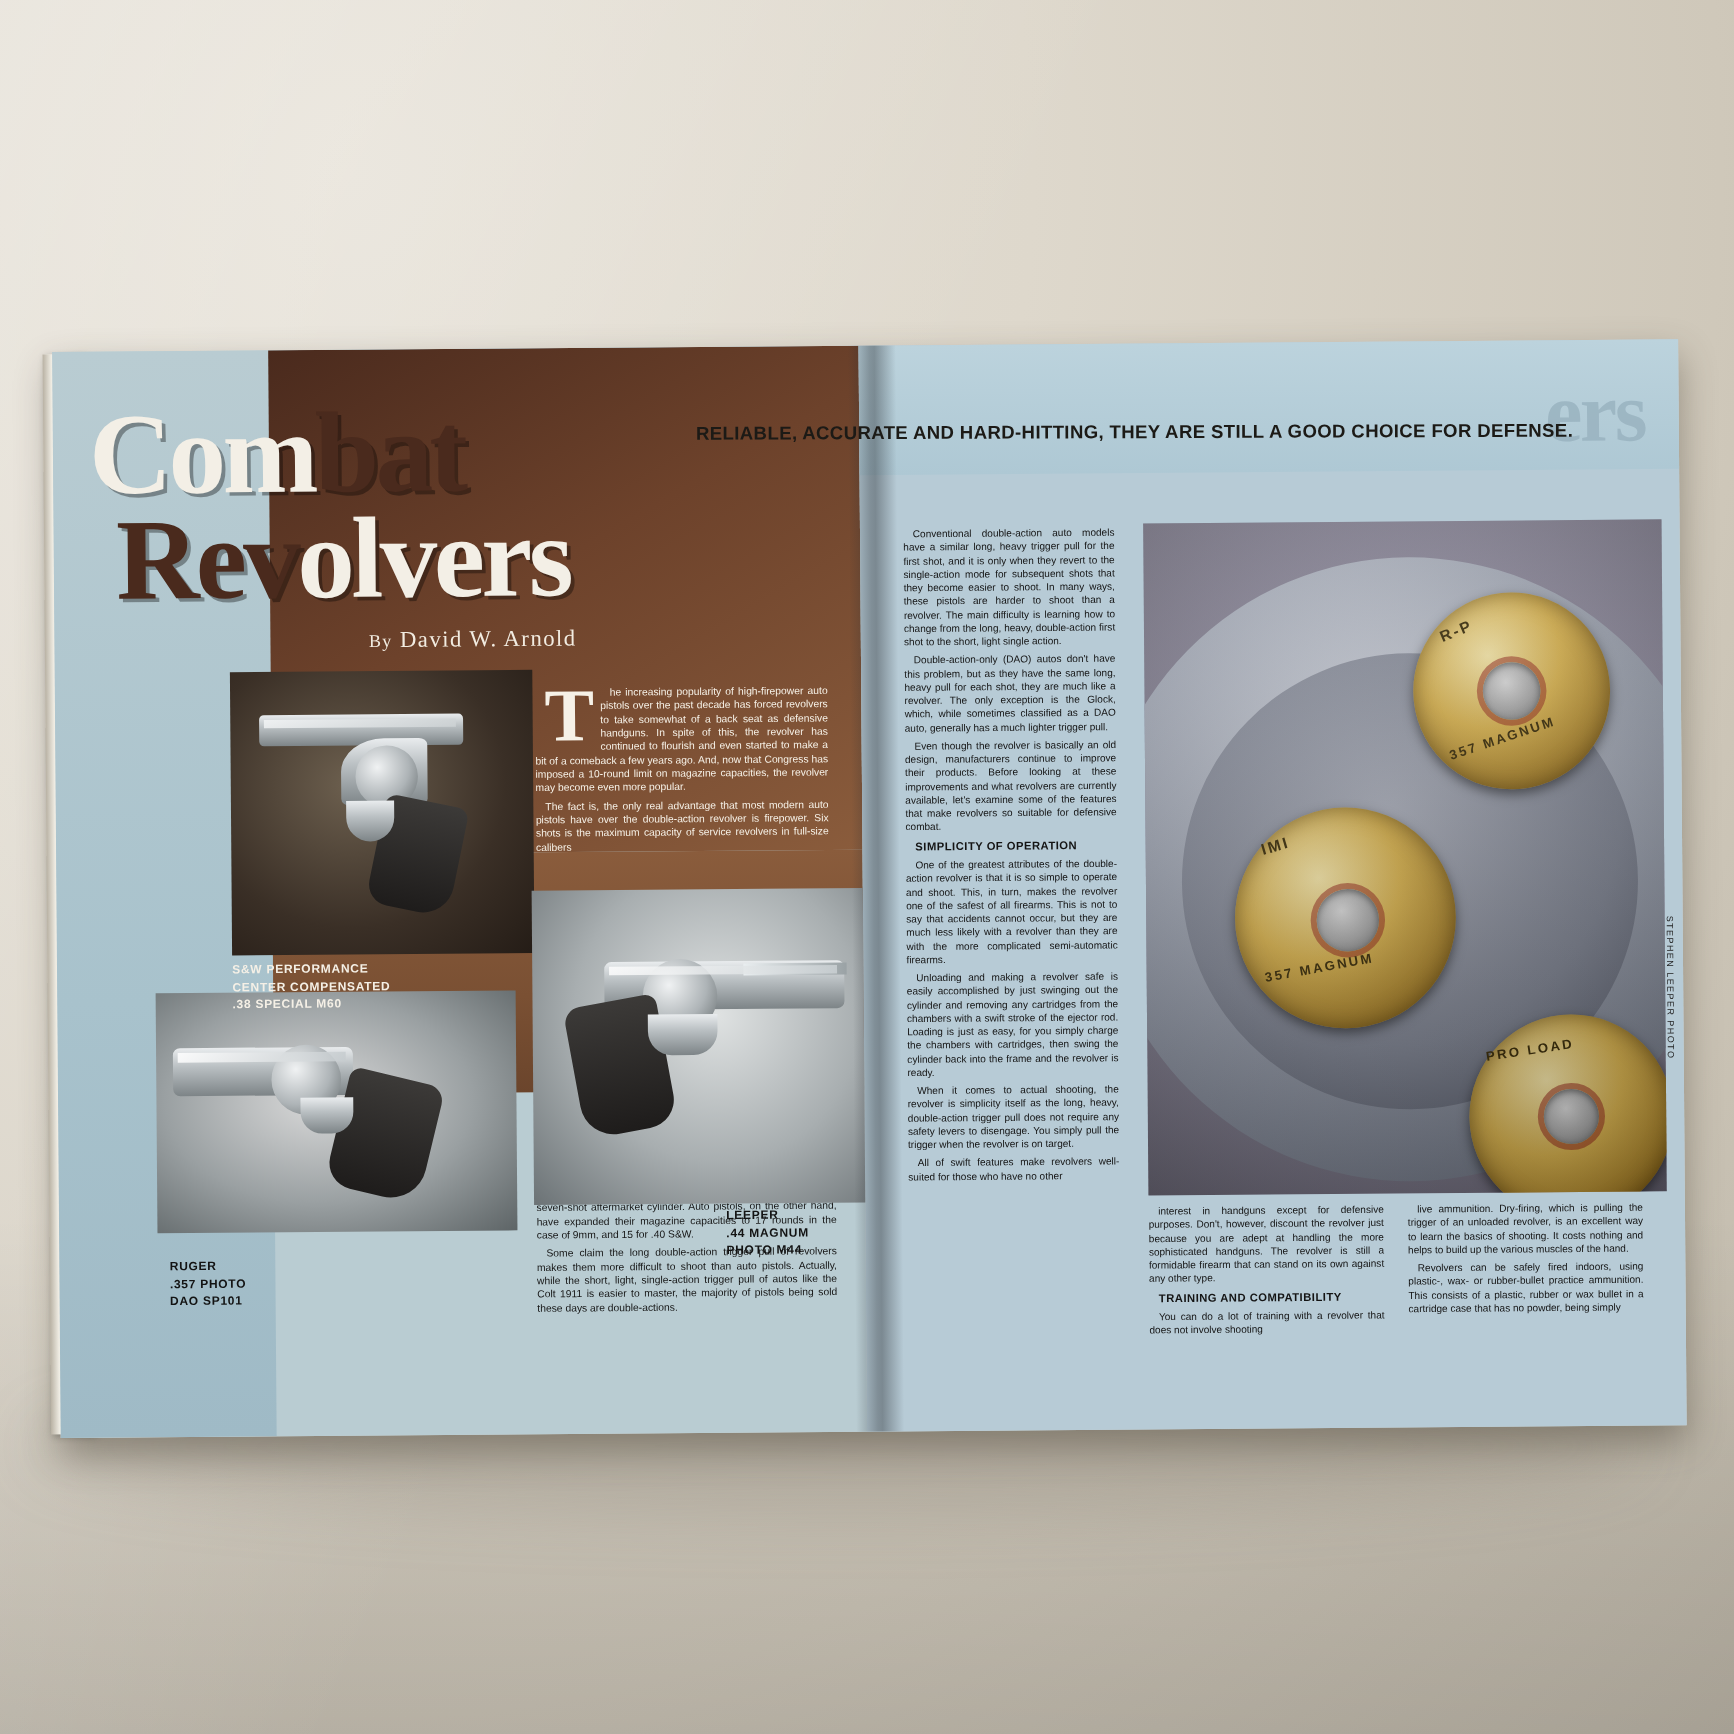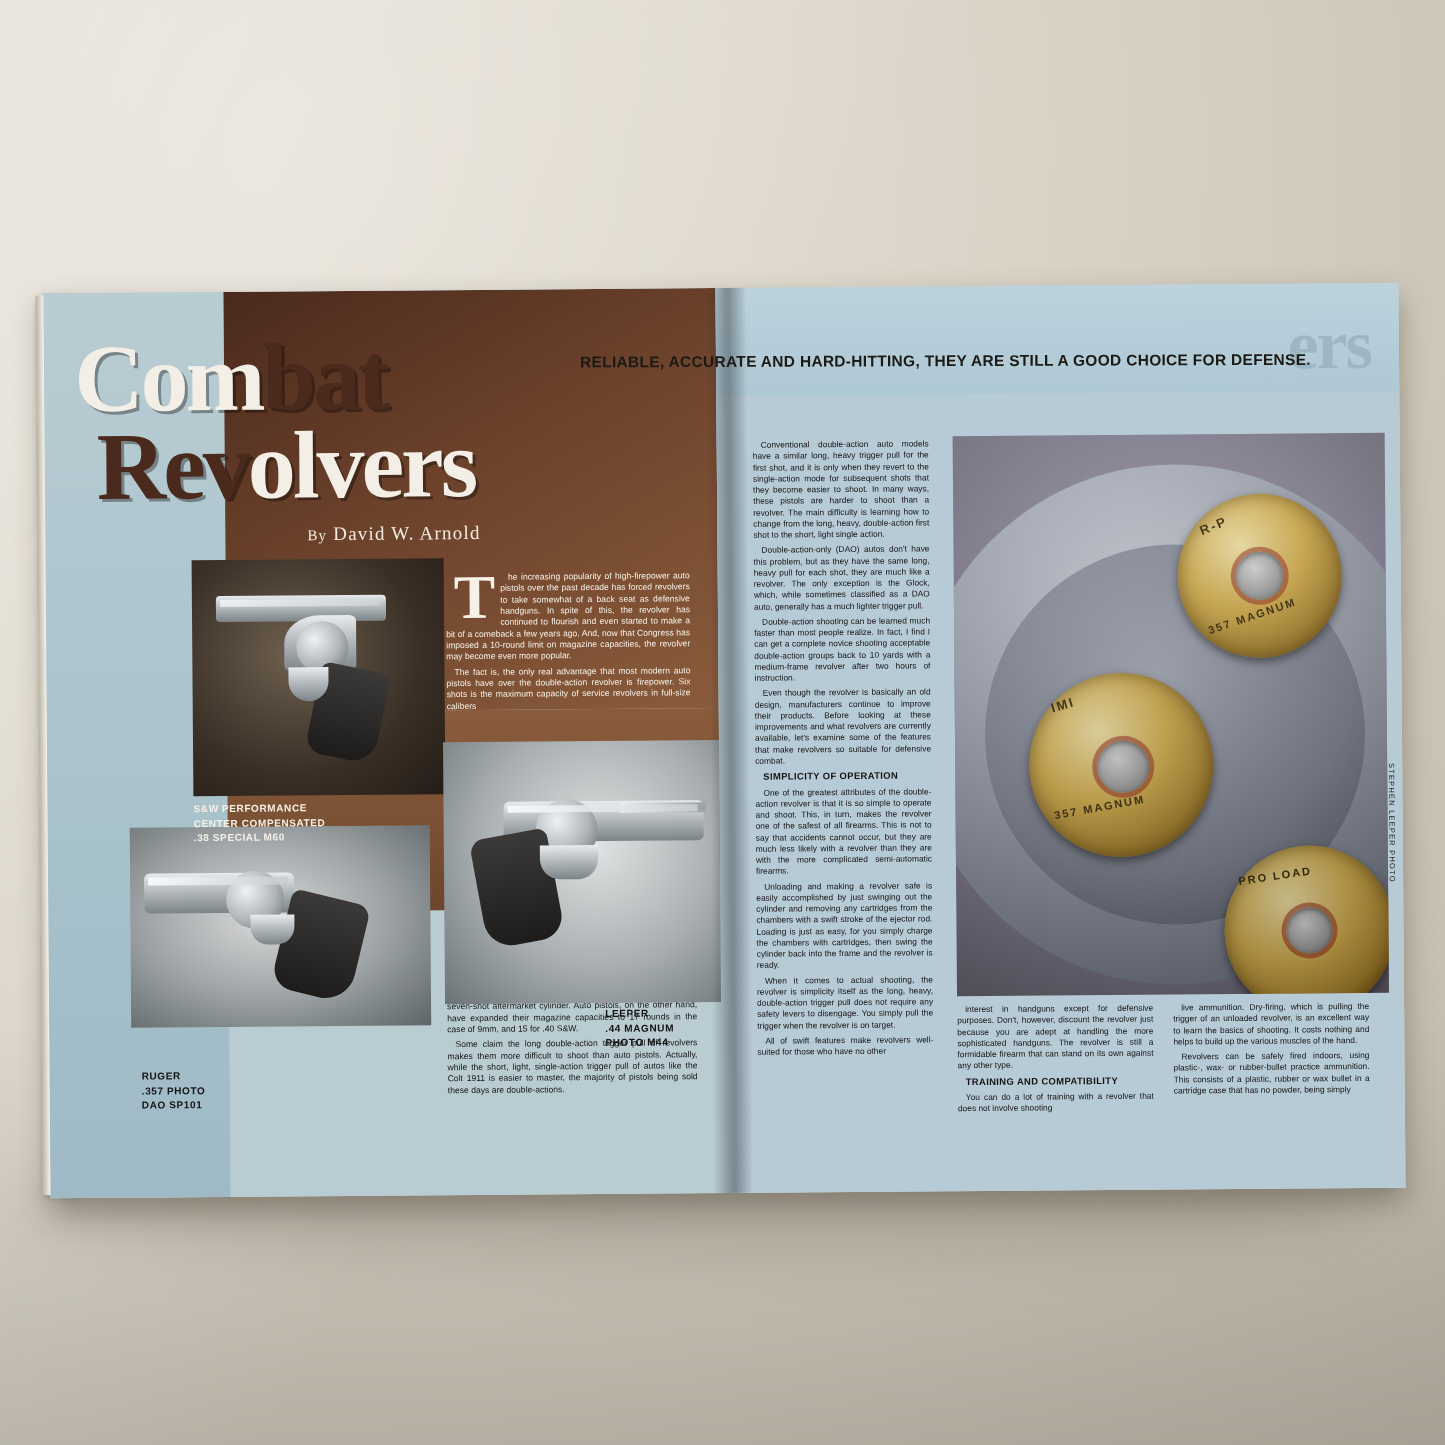--- a/index.html
+++ b/index.html
@@ -114,21 +114,21 @@
   .gun-body{position:absolute;background:linear-gradient(180deg,#e9ecee 0%,#b9bfc2 40%,#7d8487 100%);border-radius:4px;}
   .gun-dark{position:absolute;background:linear-gradient(180deg,#3c3a38 0%,#1e1c1b 100%);border-radius:6px;}
   .gun-cyl{position:absolute;border-radius:50%;background:radial-gradient(circle at 35% 35%,#f0f2f3 0%,#aeb4b7 55%,#5f6668 100%);}
 
   .caption{
     position:absolute;z-index:9;font-size:10px;font-weight:bold;
     letter-spacing:.6px;line-height:1.45;color:#131313;
   }
   .caption.light{color:#f5f0e6;}
   #cap1{left:146px;top:510px;width:200px;}
-  #cap2{left:92px;top:777px;width:170px;}
+  #cap2{left:92px;top:757px;width:170px;}
   #cap3{left:556px;top:718px;width:120px;text-align:left;}
 
   
   #right-top-band{
     position:absolute;left:0;top:0;width:683px;height:108px;
     background:linear-gradient(180deg,#bcd3dd 0%,#aec8d4 100%);
   }
   #ghost-word{
     position:absolute;right:28px;top:22px;
     font-family:"Liberation Serif",serif;font-weight:bold;font-size:70px;
@@ -279,21 +279,20 @@
       <div class="headstamp" style="left:282px;top:436px;transform:rotate(-8deg);font-size:11px;">PRO LOAD</div>
 
       <div style="position:absolute;left:0;top:0;width:100%;height:100%;background:linear-gradient(160deg,rgba(255,255,255,.12),rgba(0,0,0,.25));"></div>
     </div>
 
     <div id="credit">STEPHEN LEEPER PHOTO</div>
 
     <div class="rcol" id="rc1">
       <p>Conventional double-action auto models have a similar long, heavy trigger pull for the first shot, and it is only when they revert to the single-action mode for subsequent shots that they become easier to shoot. In many ways, these pistols are harder to shoot than a revolver. The main difficulty is learning how to change from the long, heavy, double-action first shot to the short, light single action.</p>
       <p>Double-action-only (DAO) autos don't have this problem, but as they have the same long, heavy pull for each shot, they are much like a revolver. The only exception is the Glock, which, while sometimes classified as a DAO auto, generally has a much lighter trigger pull.</p>
-      <p>Double-action shooting can be learned much faster than most people realize. In fact, I find I can get a complete novice shooting acceptable double-action groups back to 10 yards with a medium-frame revolver after two hours of instruction.</p>
       <p>Even though the revolver is basically an old design, manufacturers continue to improve their products. Before looking at these improvements and what revolvers are currently available, let's examine some of the features that make revolvers so suitable for defensive combat.</p>
       <p class="sub">SIMPLICITY OF OPERATION</p>
       <p>One of the greatest attributes of the double-action revolver is that it is so simple to operate and shoot. This, in turn, makes the revolver one of the safest of all firearms. This is not to say that accidents cannot occur, but they are much less likely with a revolver than they are with the more complicated semi-automatic firearms.</p>
       <p>Unloading and making a revolver safe is easily accomplished by just swinging out the cylinder and removing any cartridges from the chambers with a swift stroke of the ejector rod. Loading is just as easy, for you simply charge the chambers with cartridges, then swing the cylinder back into the frame and the revolver is ready.</p>
       <p>When it comes to actual shooting, the revolver is simplicity itself as the long, heavy, double-action trigger pull does not require any safety levers to disengage. You simply pull the trigger when the revolver is on target.</p>
       <p>All of swift features make revolvers well-suited for those who have no other</p>
     </div>
 
     <div class="rcol" id="rc3">
       <p>interest in handguns except for defensive purposes. Don't, however, discount the revolver just because you are adept at handling the more sophisticated handguns. The revolver is still a formidable firearm that can stand on its own against any other type.</p>

